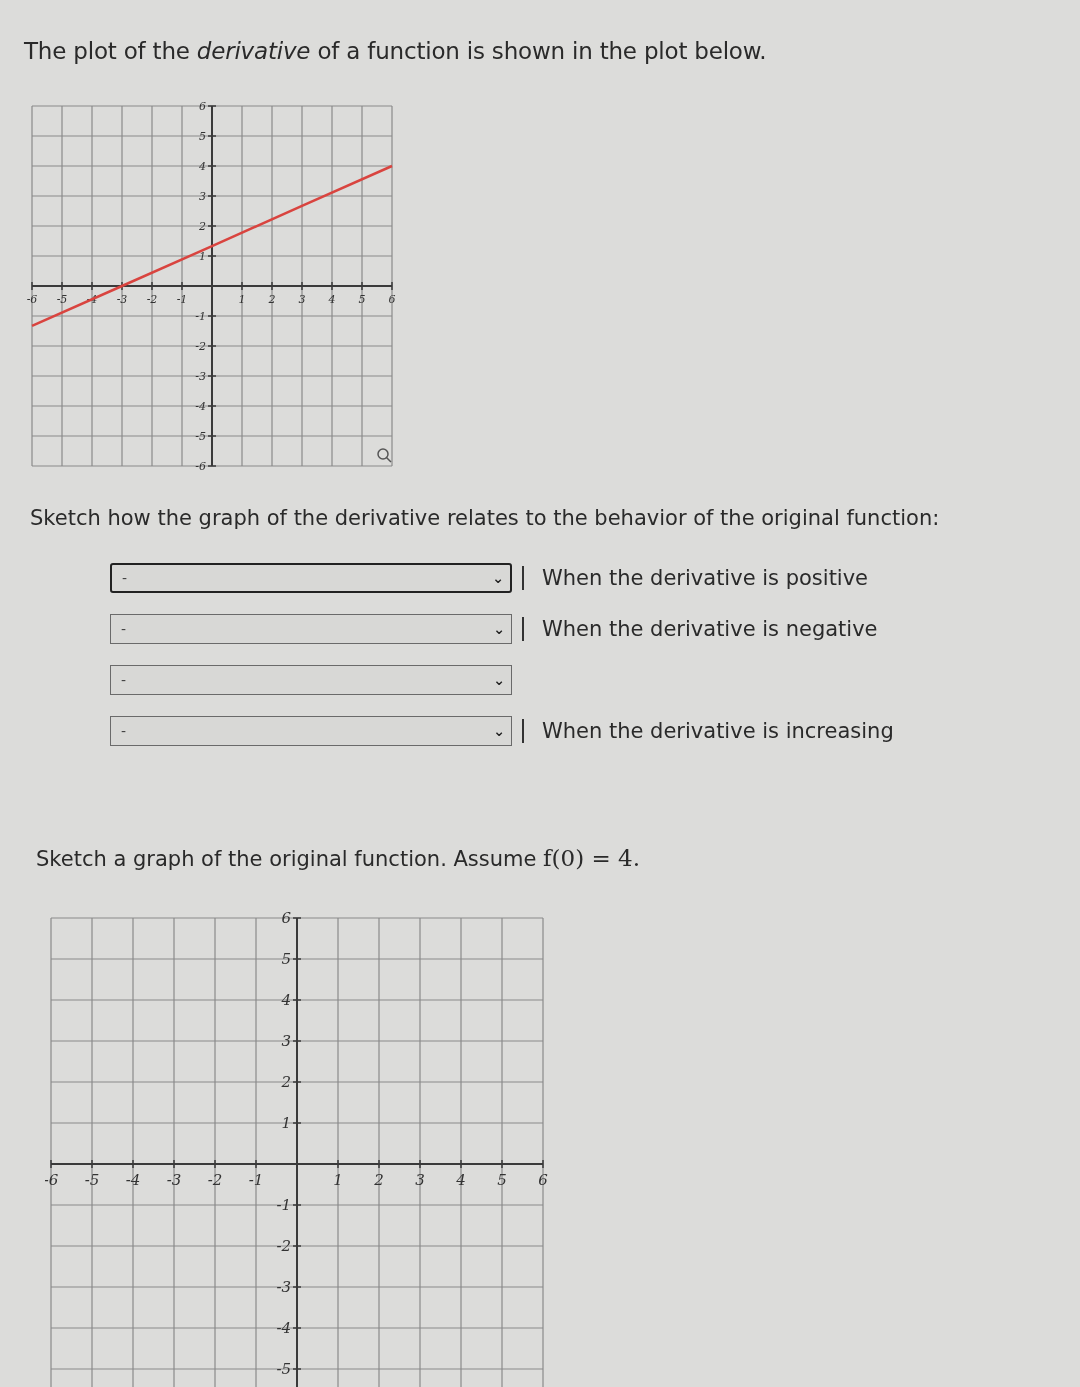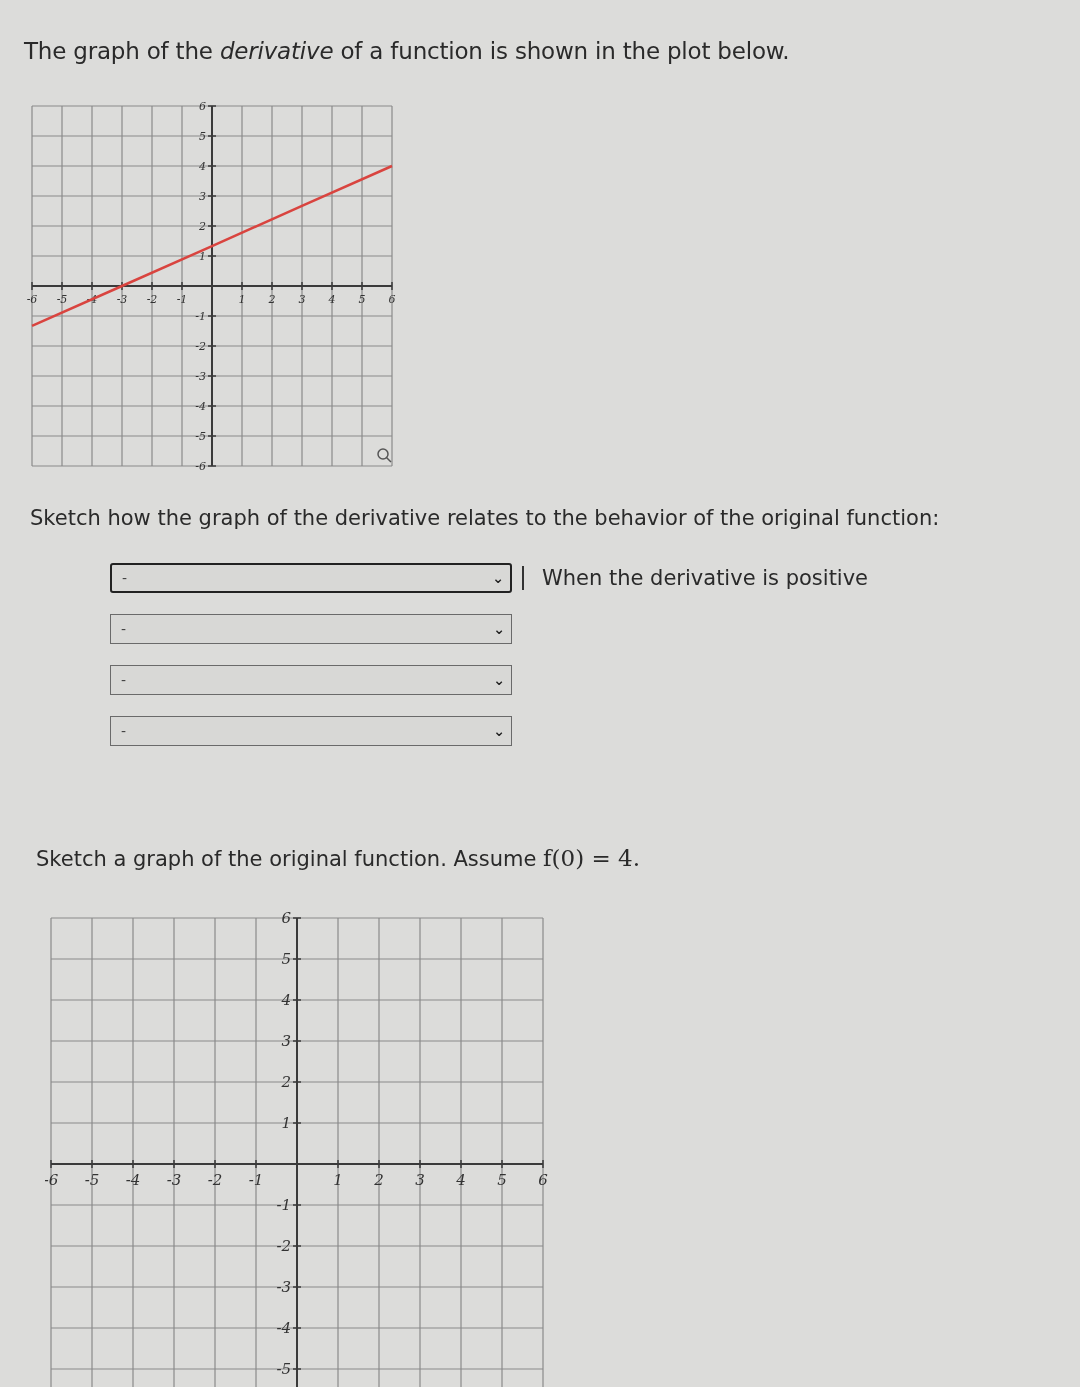--- a/index.html
+++ b/index.html
@@ -25,21 +25,21 @@
   .select .val { font-size:14px; color:#444; }
   .select .chev { font-size:14px; font-weight:bold; color:#222; }
   .row .label { margin-left:10px; font-size:21px; padding-left:18px; border-left:2px solid #333; }
   .sketch-prompt { position:absolute; left:36px; top:845px; font-size:21px; }
   .sketch-prompt .math { font-family:"DejaVu Serif", serif; font-size:23px; }
 </style>
 </head>
 <body>
 
 <div class="prompt">
-  <span>The graph of the </span><em>derivative</em><span> of a function is shown in the plot below.</span>
+  <span>The plot of the </span><em>derivative</em><span> of a function is shown in the plot below.</span>
 </div>
 
 <div class="graph" id="g1" style="left:26px;top:100px;">
     <svg width="372" height="372">
       <line x1="6" y1="6" x2="6" y2="366" stroke="#8a8a8a" stroke-width="1.2"></line>
       <line x1="36" y1="6" x2="36" y2="366" stroke="#8a8a8a" stroke-width="1.2"></line>
       <line x1="66" y1="6" x2="66" y2="366" stroke="#8a8a8a" stroke-width="1.2"></line>
       <line x1="96" y1="6" x2="96" y2="366" stroke="#8a8a8a" stroke-width="1.2"></line>
       <line x1="126" y1="6" x2="126" y2="366" stroke="#8a8a8a" stroke-width="1.2"></line>
       <line x1="156" y1="6" x2="156" y2="366" stroke="#8a8a8a" stroke-width="1.2"></line>
@@ -128,32 +128,34 @@
     <span class="val">-</span>
     <span class="chev">⌄</span>
   </div>
   <span class="label">When the derivative is positive</span>
 </div>
 <div class="row" style="top:614px;">
   <div class="select">
     <span class="val">-</span>
     <span class="chev">⌄</span>
   </div>
+  <span class="label">When the derivative is negative</span>
 </div>
 <div class="row" style="top:665px;">
   <div class="select">
     <span class="val">-</span>
     <span class="chev">⌄</span>
   </div>
 </div>
 <div class="row" style="top:716px;">
   <div class="select">
     <span class="val">-</span>
     <span class="chev">⌄</span>
   </div>
+  <span class="label">When the derivative is increasing</span>
 </div>
 
 <div class="sketch-prompt">
   <span>Sketch a graph of the original function. Assume </span><span class="math">f(0) = 4.</span>
 </div>
 
 <div class="graph" id="g2" style="left:45px;top:912px;">
     <svg width="504" height="504">
       <line x1="6" y1="6" x2="6" y2="498" stroke="#8a8a8a" stroke-width="1.2"></line>
       <line x1="47" y1="6" x2="47" y2="498" stroke="#8a8a8a" stroke-width="1.2"></line>

